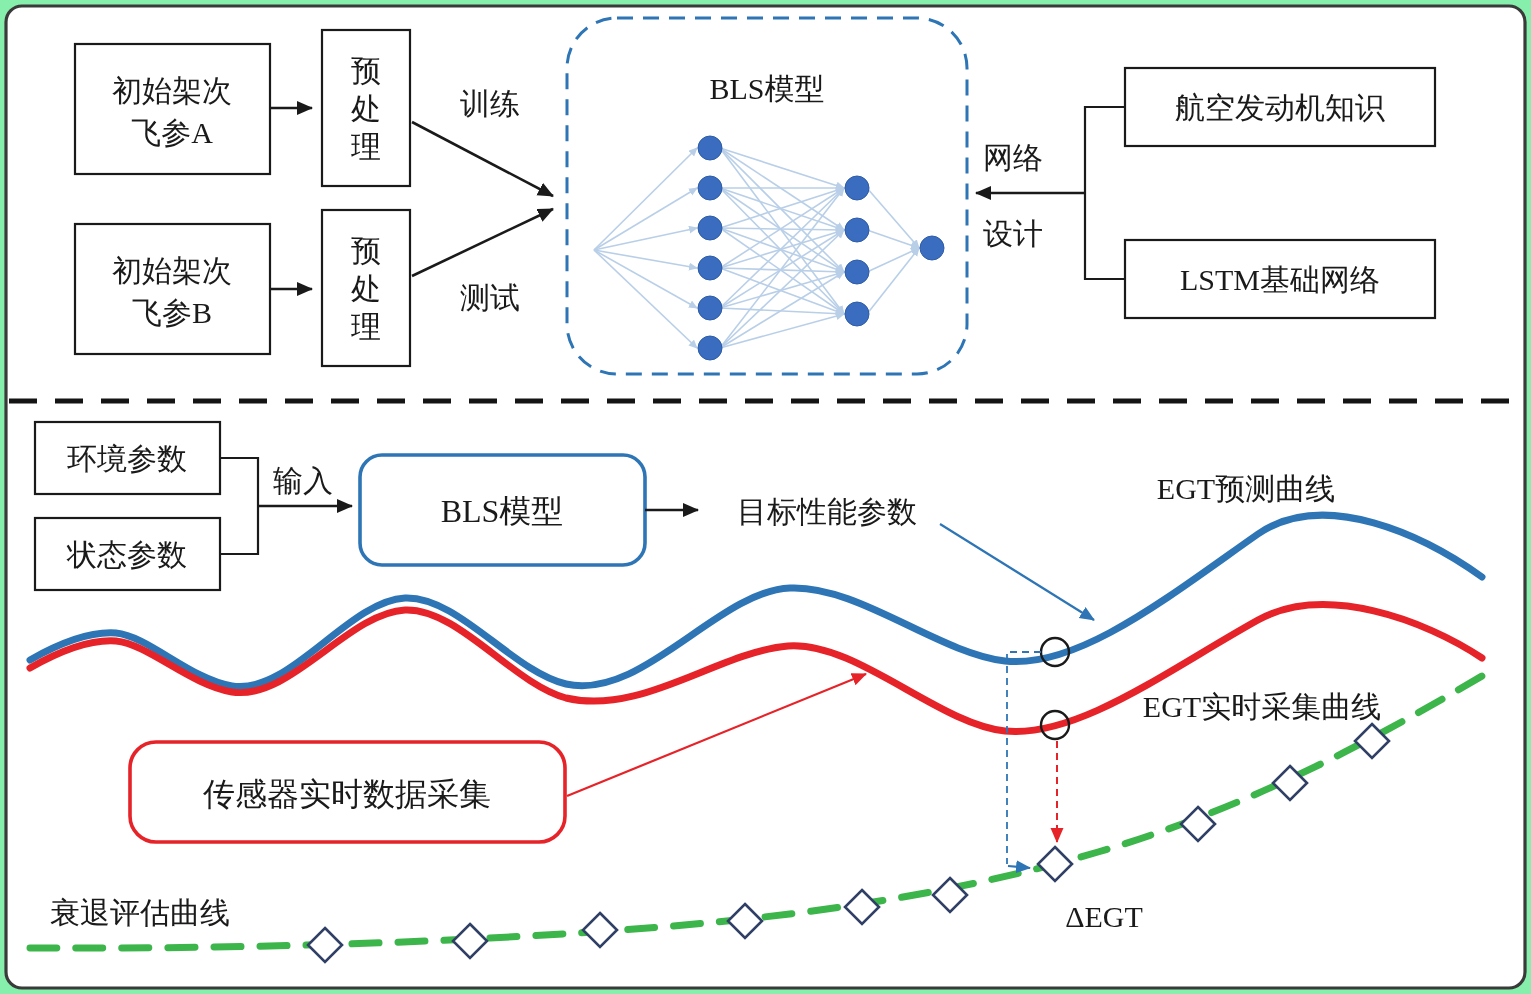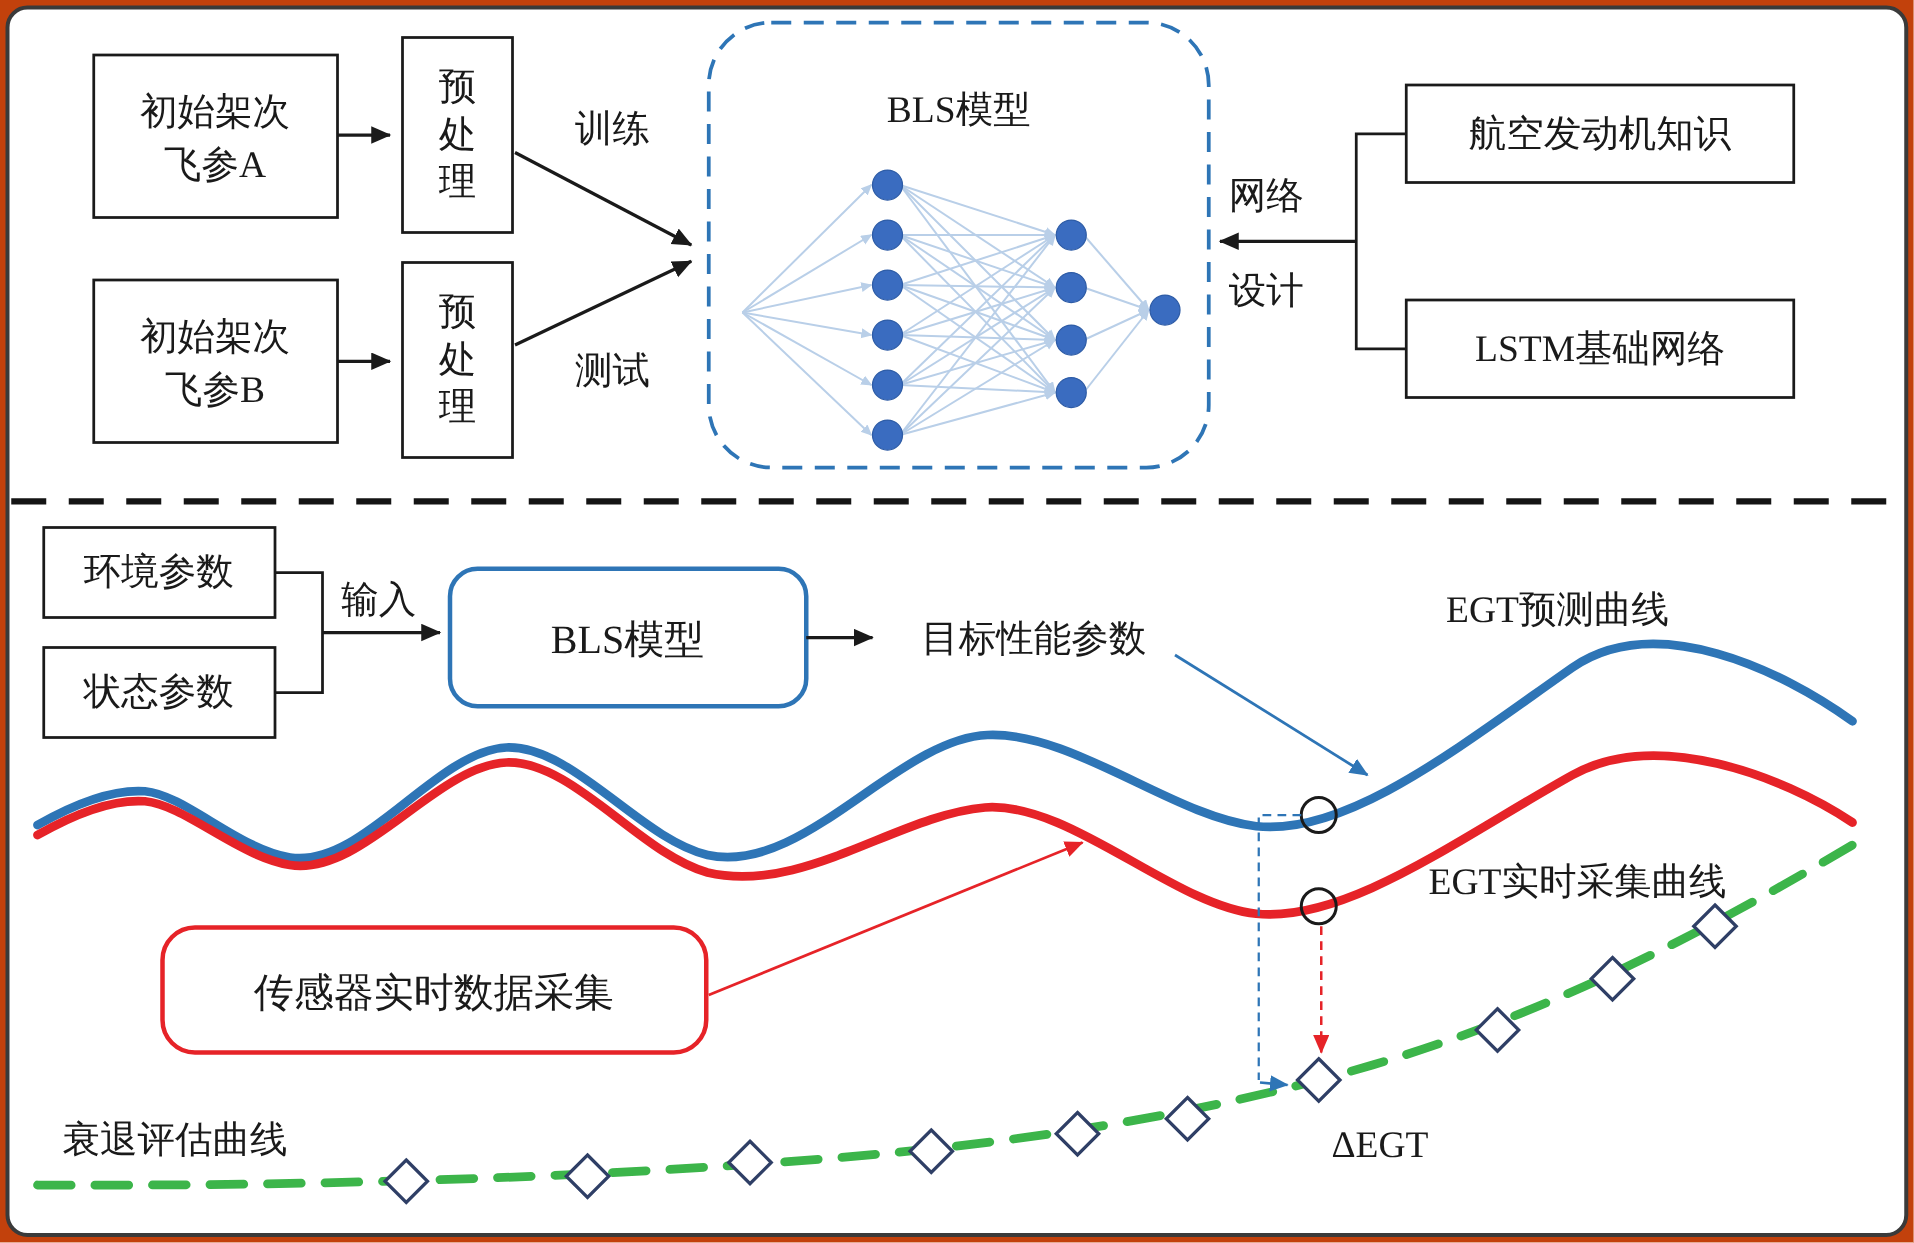--- a/index.html
+++ b/index.html
@@ -1,16 +1,16 @@
 <!DOCTYPE html>
 <html><head>
 <meta charset="utf-8">
 <style>
   html,body{margin:0;padding:0;background:#ffffff;}
-  .canvas{position:relative;width:1531px;height:994px;background:#c2410c;
+  .canvas{position:relative;width:1531px;height:994px;background:#86efac;
           font-family:"Liberation Serif","DejaVu Serif",serif;}
   svg{display:block;}
   text{fill:#1a1a1a;font-family:"Liberation Serif","DejaVu Serif",serif;
        dominant-baseline:central;}
   .t{font-size:30px;text-anchor:middle;}
   .t32{font-size:32px;text-anchor:middle;}
   .frame{fill:#ffffff;stroke:#3a3a3a;stroke-width:3.2;}
   .divider{stroke:#141414;stroke-width:5;stroke-dasharray:28 18;}
   .box{fill:#ffffff;stroke:#1a1a1a;stroke-width:2.2;}
   .blue-dash-box{fill:none;stroke:#2e75b6;stroke-width:3;stroke-dasharray:16 10;}

